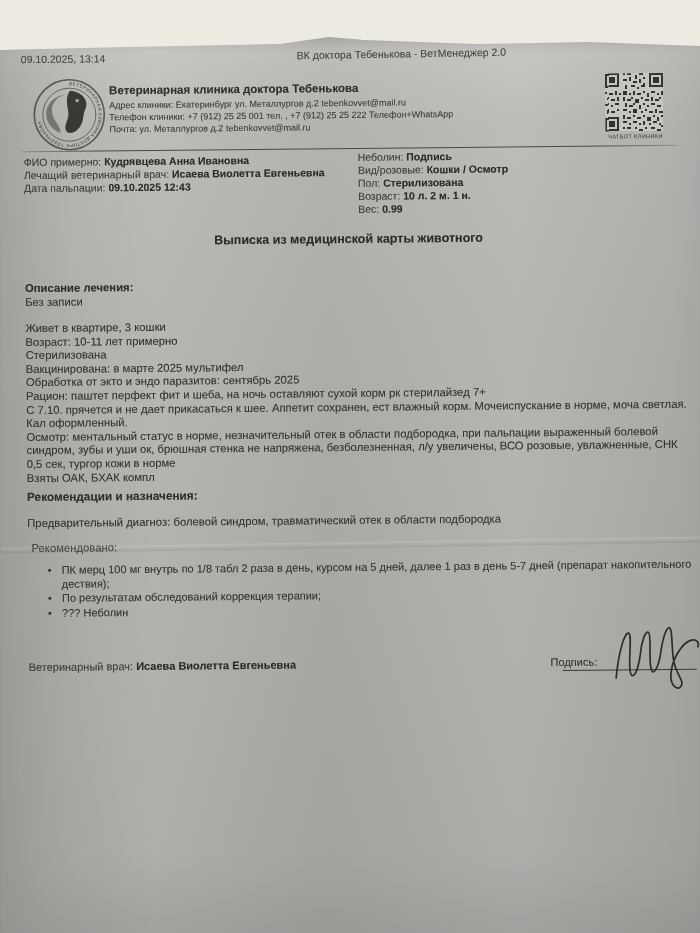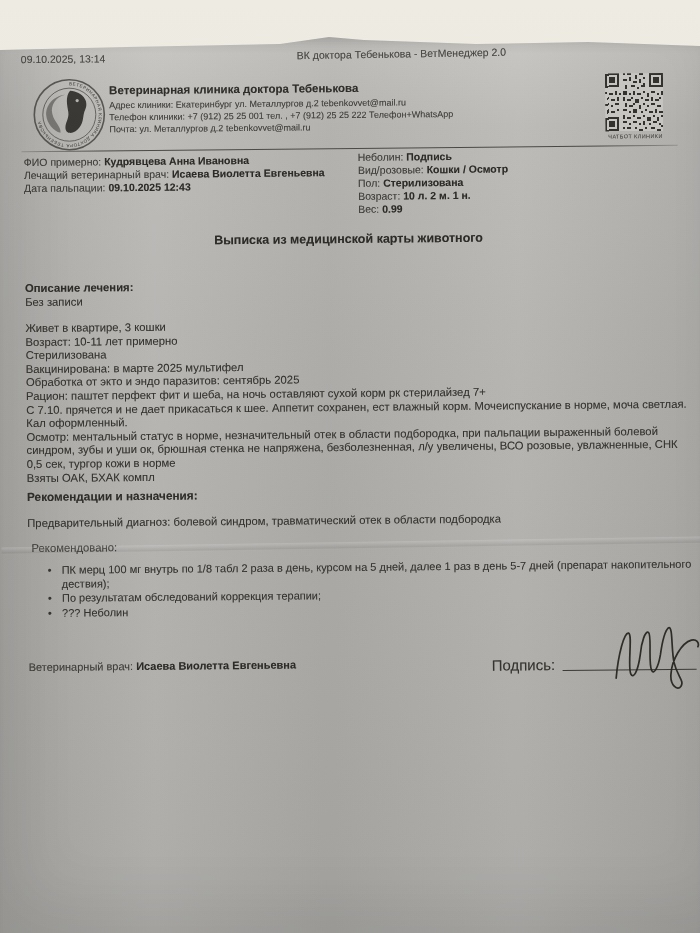--- a/index.html
+++ b/index.html
@@ -55,21 +55,21 @@
   .anamnesis{left:26px;top:283px;width:668px;font-size:11.3px;line-height:13.6px;}
   .rec-head{left:26px;top:451px;font-size:11.8px;}
   .prelim{left:26px;top:478px;font-size:11.3px;}
   .rec-label{left:24px;top:503px;font-size:11.3px;color:#3c3b36;margin-left:6px;}
   .recs{left:44px;top:525px;width:650px;margin:0;padding:0;list-style:none;font-size:11px;line-height:13.6px;}
   .recs li{position:relative;padding-left:16px;margin-bottom:1px;}
   .recs li::before{content:"•";position:absolute;left:2px;top:0;font-size:11px;}
   
   .vetline{left:26px;top:622px;font-size:11px;}
   .vetline b{color:#2c2b27;}
-  .sig-label{left:489px;top:622px;font-size:15px;}
+  .sig-label{left:548px;top:622px;font-size:11px;}
   .sig-line{left:560px;top:636px;width:134px;height:1px;background:#3a3934;}
   .sig-scribble{left:598px;top:584px;width:110px;height:78px;transform:rotate(-4deg);}
   .lbl{color:#3f3e39;}
 </style>
 </head>
 <body>
 
 <div class="paper">
   <div class="content">
 

